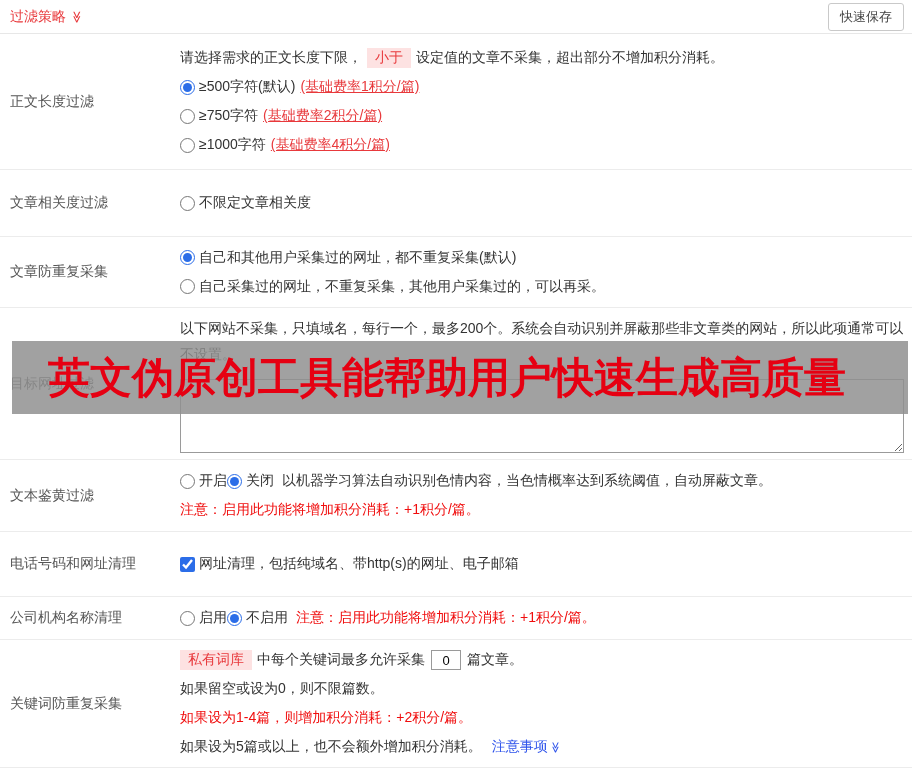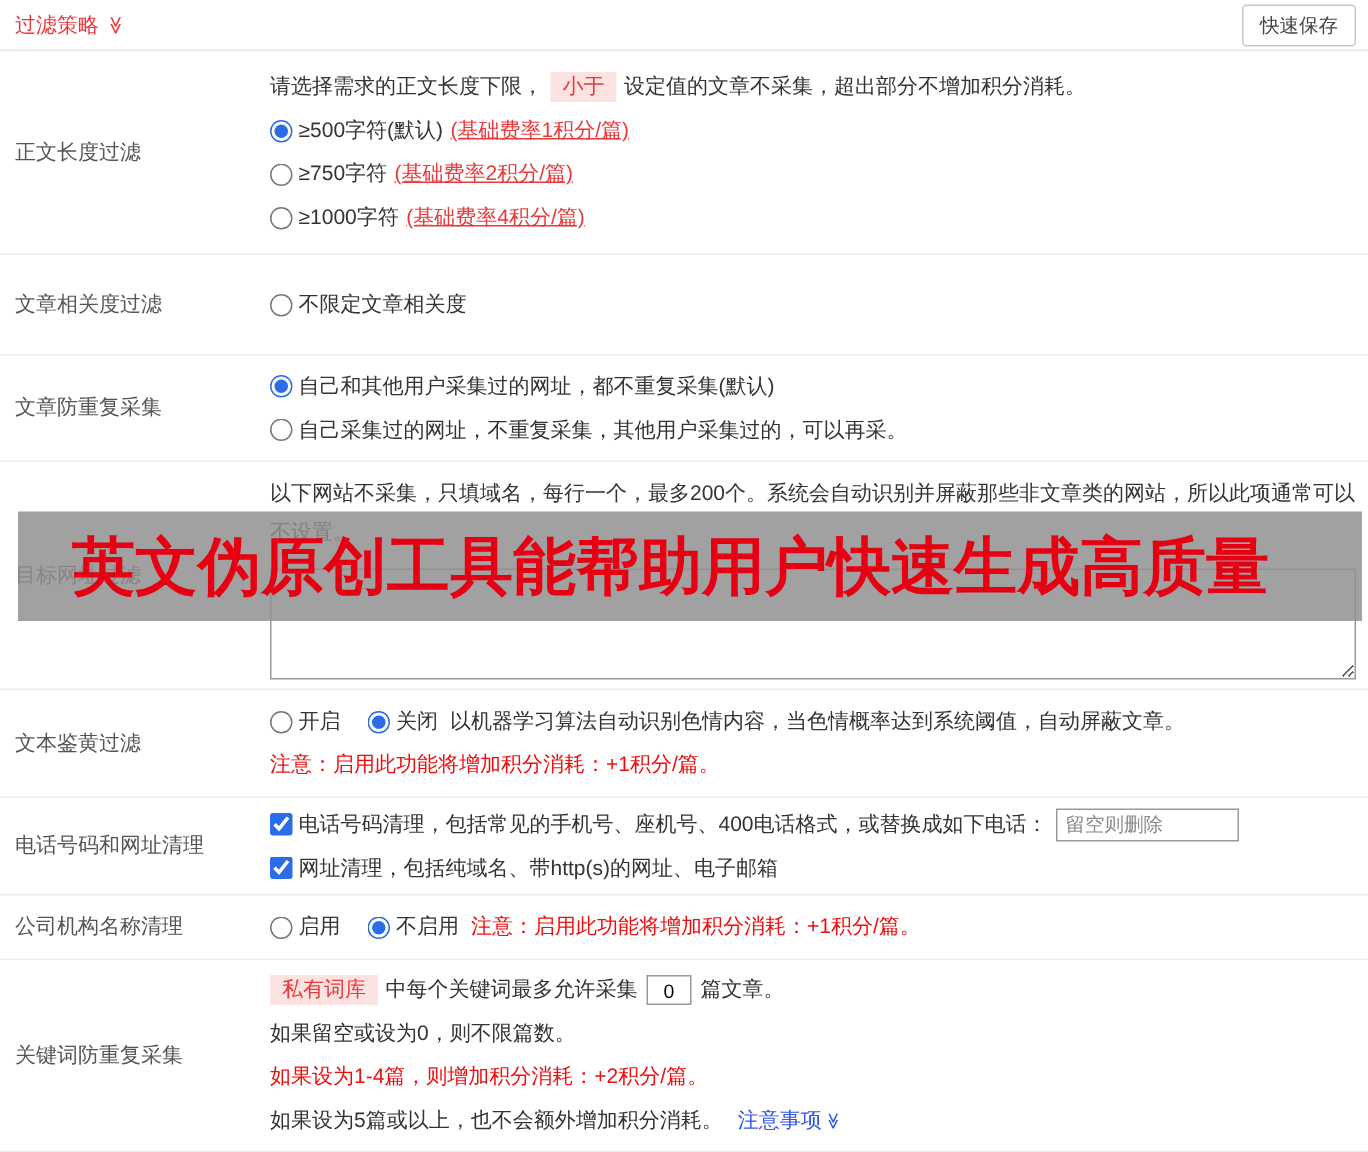--- a/index.html
+++ b/index.html
@@ -17,21 +17,21 @@
               padding:4px 11px; font-size:13px; color:#444; cursor:pointer; font-family:inherit; }
   
   .row { display:flex; border-bottom:1px solid #ececec; overflow:hidden; }
   .row-label { width:180px; flex:0 0 180px; padding-left:10px; display:flex; align-items:center; color:#555; }
   .row-content { flex:1; padding:6px 8px 6px 0; display:flex; flex-direction:column; justify-content:center; min-width:0; }
   .line { min-height:29px; display:flex; align-items:center; white-space:nowrap; }
   .row-1 { height:136px; } .row-2 { height:67px; } .row-3 { height:71px; } .row-4 { height:152px; }
   .row-5 { height:72px; }  .row-6 { height:65px; } .row-7 { height:43px; } .row-8 { height:128px; }
   input[type=radio], input[type=checkbox] { width:15px; height:15px; margin-right:4px; accent-color:#2b6de8; cursor:pointer; }
   label.opt { display:flex; align-items:center; cursor:pointer;justify-content:flex-end; }
-  .gap-r { margin-right:18px; }
+  .gap-r { }
   .note-red { color:#f00d0d; }
   .fee { color:#e8393c; text-decoration:underline; margin-left:5px; }
   .tag { background:#fde2e2; color:#e8393c; padding:1px 8px; margin:0 5px 0 0; }
   .tag-mid { margin:0 5px; }
   .desc-ml { margin-left:8px; }
   
   .desc { line-height:26px; white-space:normal; margin-bottom:12px; }
   .domains { width:100%; height:74px; border:1px solid #9a9a9a; font-family:inherit; font-size:13px; padding:4px 6px; resize:both; }
   
   .phone-input { width:122px; height:22px; border:1px solid #9a9a9a; padding:0 5px; font-size:13px; margin-left:6px; font-family:inherit; color:#333; }
@@ -143,27 +143,20 @@
     </div>
   </div>
 </div>
 
 <div class="row row-6">
   <div class="row-label">电话号码和网址清理</div>
   <div class="row-content">
     <div class="line">
       <label class="opt">
         <input type="checkbox" checked="" style="">
-        <span>电话号码清理，包括常见的手机号、座机号、400电话格式，或替换成如下电话：</span>
-      </label>
-      <input type="text" class="phone-input" placeholder="留空则删除" style="">
-    </div>
-    <div class="line">
-      <label class="opt">
-        <input type="checkbox" checked="" style="">
         <span>网址清理，包括纯域名、带http(s)的网址、电子邮箱</span>
       </label>
     </div>
   </div>
 </div>
 
 <div class="row row-7">
   <div class="row-label">公司机构名称清理</div>
   <div class="row-content">
     <div class="line">

